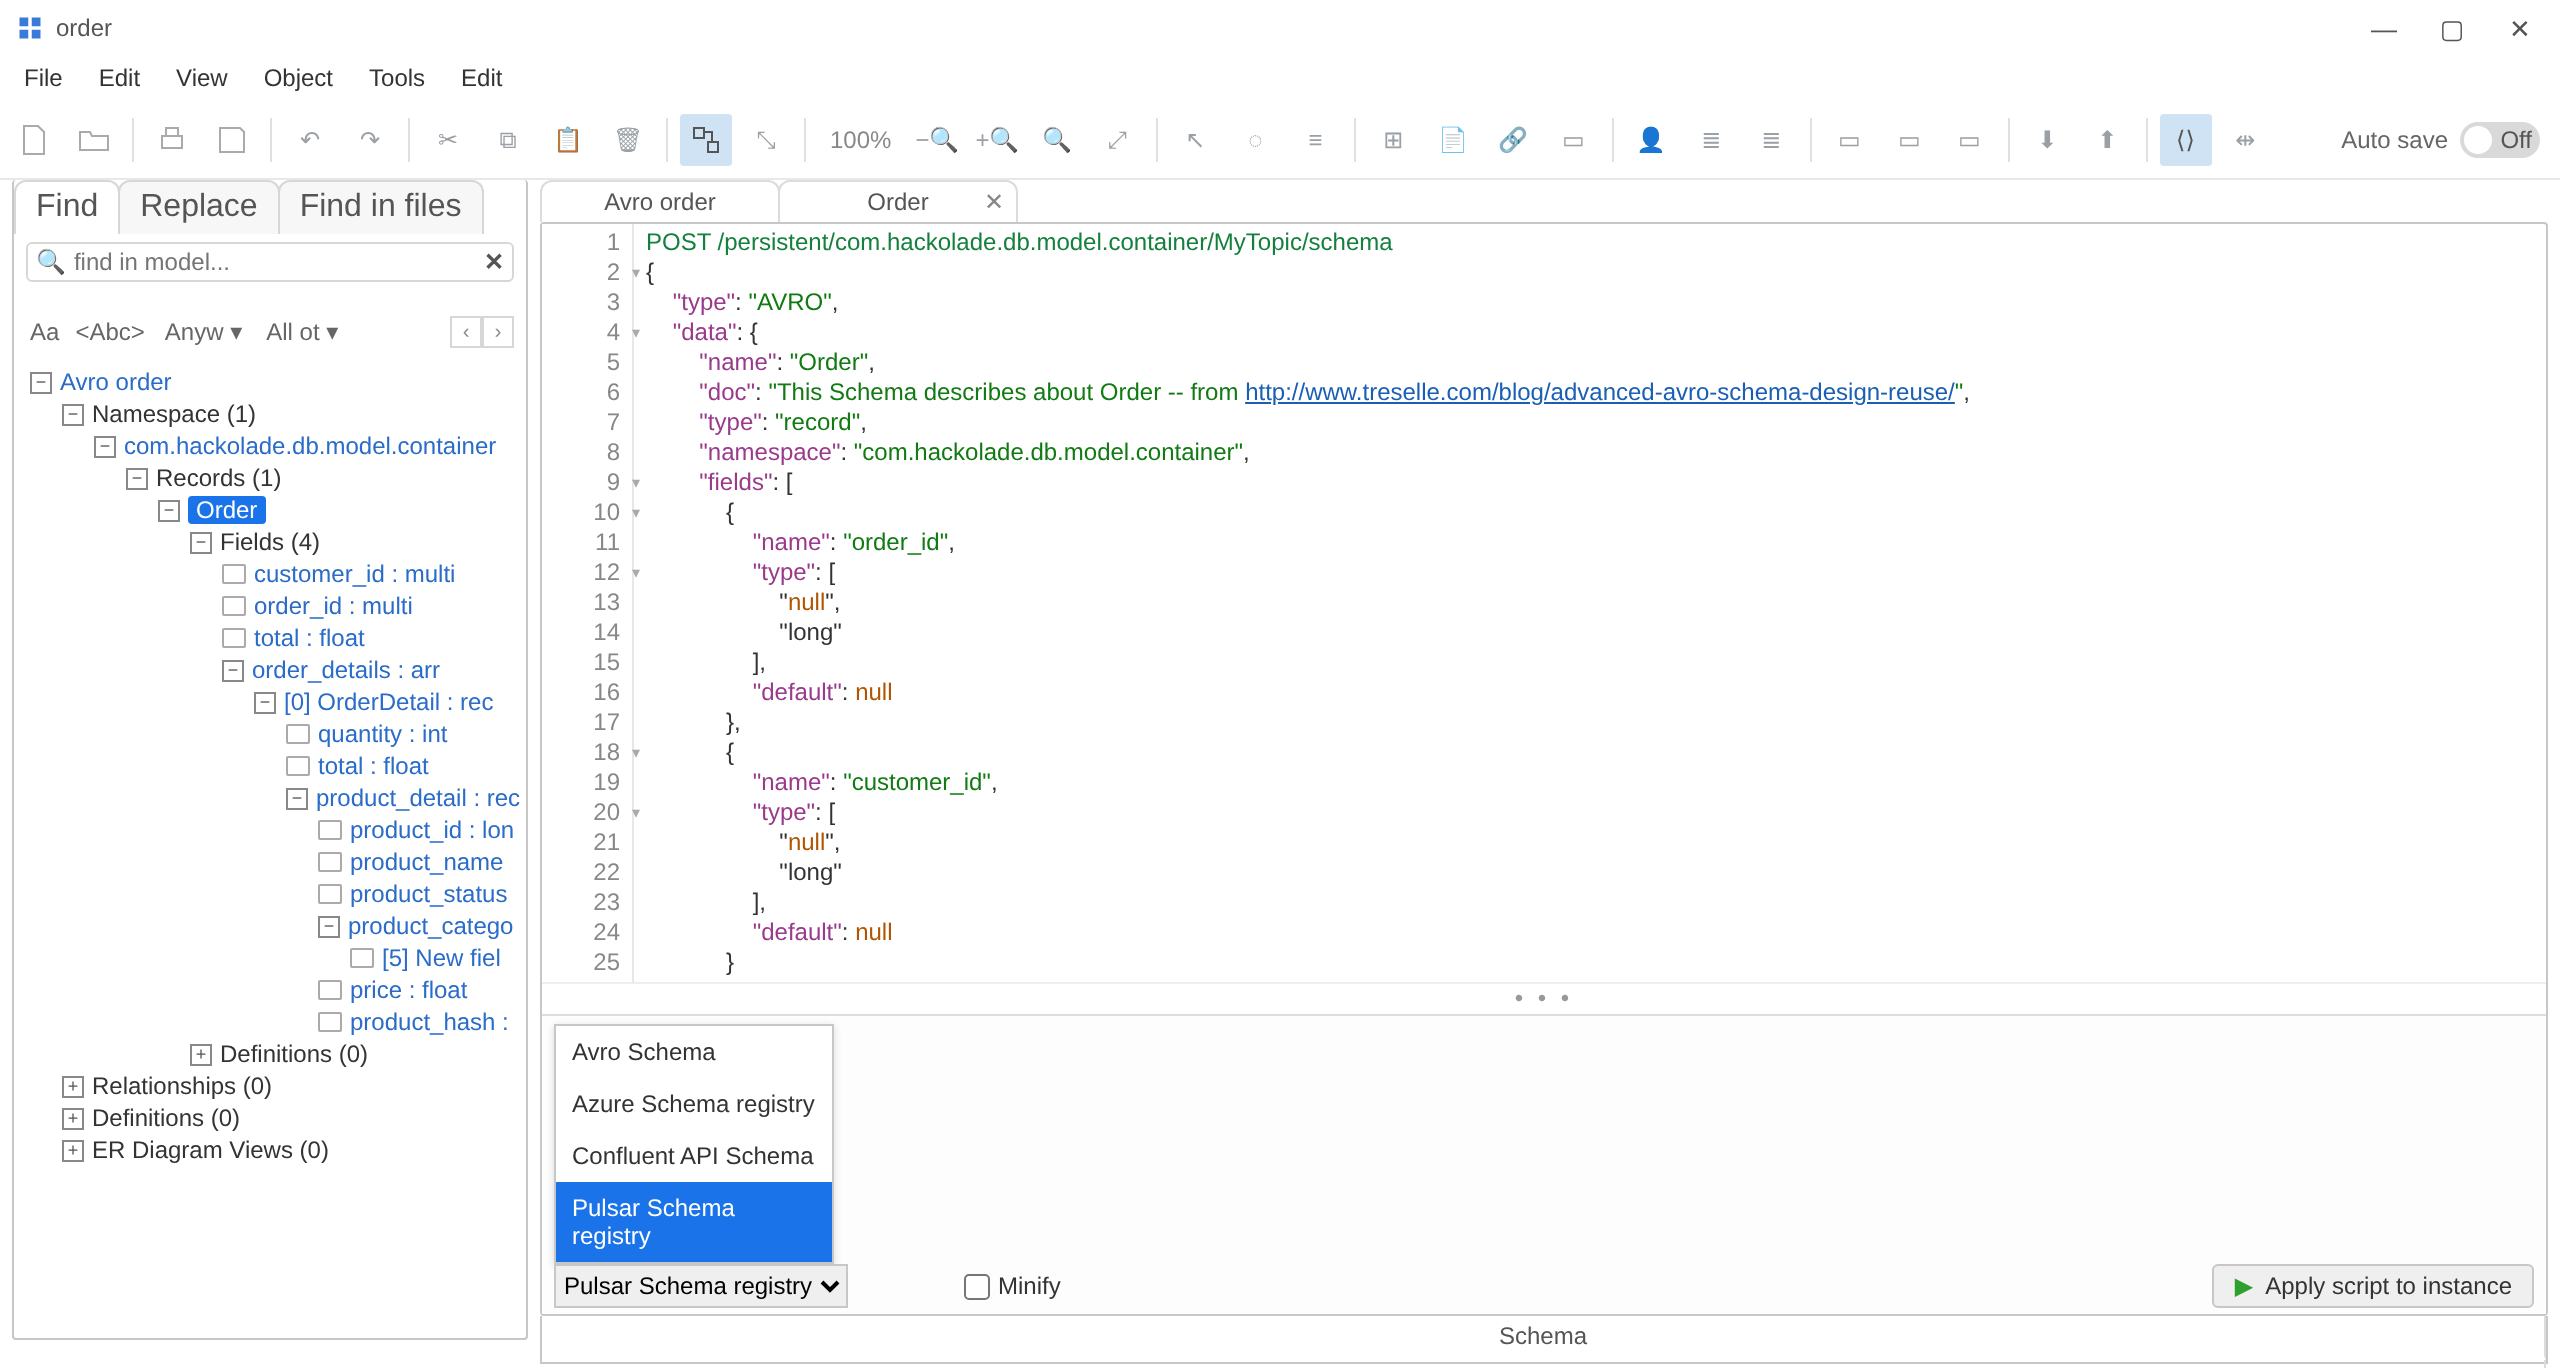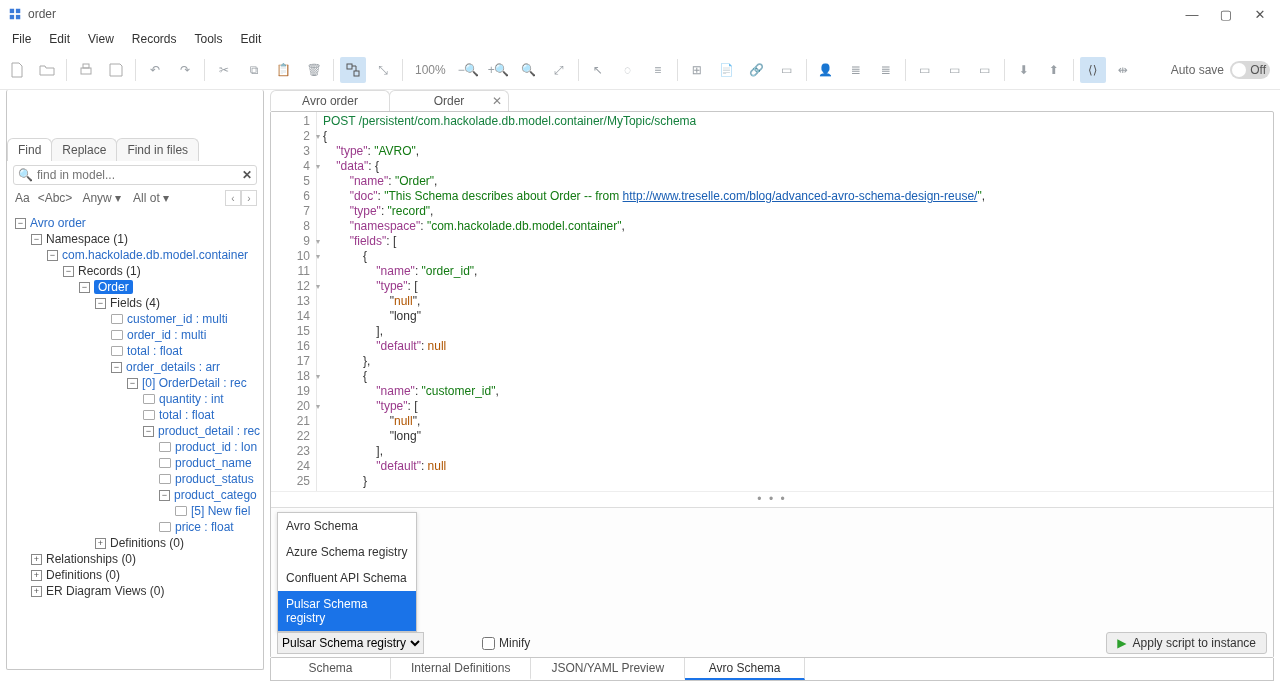--- a/index.html
+++ b/index.html
@@ -24,25 +24,25 @@
 .toolbar .zoom { color: #888; font-size: 12px; padding: 0 6px; }
 .toolbar .autosave { position: absolute; right: 10px; display: flex; align-items: center; gap: 6px; font-size: 12px; color: #666; }
 .toolbar .toggle { width: 40px; height: 18px; border-radius: 10px; background: #d9d9d9; position: relative; font-size: 10px; color: #555; display: flex; align-items: center; justify-content: flex-end; padding: 0 4px; }
 .toolbar .toggle::before { content: ""; position: absolute; left: 2px; top: 2px; width: 14px; height: 14px; background: #fff; border-radius: 50%; }
 
 
 .main { display: flex; height: calc(684px - 28px - 22px - 40px - 10px); }
 .sidebar { width: 258px; border: 1px solid #c7c7c7; border-top: none; display: flex; flex-direction: column; margin: 0 4px 4px 6px; border-radius: 2px; }
 .sidebar .hdr { background: #8b8f99; color: #fff; padding: 4px 8px; font-size: 12px; }
 .sidebar .subtabs { display: flex; }
-.sidebar .stab { flex: 0 0 auto; padding: 4px 10px; border: 1px solid #d7d7d7; border-bottom: none; border-radius: 6px 6px 0 0; font-size: 12px; color: #555; background: #f7f7f7; margin-right: -1px; margin-top: 48px; }
+.sidebar .stab { flex: 0 0 auto; padding: 4px 10px; border: 1px solid #d7d7d7; border-bottom: none; border-radius: 6px 6px 0 0; font-size: 16px; color: #555; background: #f7f7f7; margin-right: -1px; }
 .sidebar .stab.active { background: #fff; }
 .sidebar .search { display: flex; align-items: center; border: 1px solid #d7d7d7; margin: 4px 6px; border-radius: 3px; padding: 2px 4px; }
 .sidebar .search input { flex: 1; border: none; outline: none; font-size: 12px; color: #666; }
-.sidebar .filters { display: flex; align-items: center; gap: 4px; padding: 0 6px 4px 6px; font-size: 11px; color: #666; }
+.sidebar .filters { display: flex; align-items: center; gap: 4px; padding: 0 6px 4px 6px; font-size: 11px; color: #666; margin-top: 12px; }
 .sidebar .filters .ftxt { padding: 1px 2px; }
 .sidebar .filters .sel { border: 1px solid transparent; padding: 1px 3px; }
 .sidebar .filters .navbtns { margin-left: auto; display: flex; gap: 0; }
 .sidebar .filters .navbtn { width: 16px; height: 16px; border: 1px solid #d7d7d7; display: flex; align-items: center; justify-content: center; font-size: 10px; color: #888; }
 
 .tree { flex: 1; overflow: auto; padding: 4px 2px; }
 .tree .node { display: flex; align-items: center; gap: 2px; white-space: nowrap; padding: 1px 0; }
 .tree .exp { width: 11px; height: 11px; border: 1px solid #888; display: inline-flex; align-items: center; justify-content: center; font-size: 9px; line-height: 1; color: #555; margin-right: 2px; }
 .tree .ic { width: 12px; height: 10px; display: inline-block; border: 1px solid #aaa; background: #fff; margin-right: 2px; border-radius: 1px; }
 .tree .lbl { font-size: 12px; }
@@ -73,21 +73,21 @@
 .bottom-pane { height: 150px; border-top: 1px solid #ddd; background: #fdfdfd; position: relative; }
 .dropdown-pop { position: absolute; left: 6px; bottom: 25px; width: 140px; background: #fff; border: 1px solid #c7c7c7; box-shadow: 0 1px 4px rgba(0,0,0,0.15); }
 .dropdown-pop .opt { padding: 6px 8px; font-size: 12px; }
 .dropdown-pop .opt.sel { background: #1a73e8; color: #fff; }
 .bottom-bar { position: absolute; left: 0; right: 0; bottom: 0; height: 28px; display: flex; align-items: center; gap: 10px; padding: 0 6px; }
 .bottom-bar select { font-size: 12px; height: 22px; border: 1px solid #c7c7c7; }
 .bottom-bar .chk { display: flex; align-items: center; gap: 4px; font-size: 12px; padding-left: 48px; }
 .bottom-bar .apply { margin-left: auto; border: 1px solid #c7c7c7; border-radius: 3px; padding: 3px 10px; font-size: 12px; display: flex; align-items: center; gap: 6px; color: #333; }
 .bottom-bar .apply .tri { color: #2da02d; }
 
-.bottom-tabs { display: flex; height: 24px; border: 1px solid #c7c7c7; border-top: none; }
+.bottom-tabs { display: flex; height: 24px; border: 1px solid #c7c7c7; border-top: none; flex-direction: column; }
 .bottom-tabs .btab { padding: 3px 20px; border-right: 1px solid #dcdcdc; font-size: 12px; color: #555; min-width: 120px; text-align: center; border-bottom: 2px solid transparent; }
 .bottom-tabs .btab.active { border-bottom: 2px solid #1a73e8; color: #333; background: #fff; }
 
 .icon-svg { width: 16px; height: 16px; }
 </style>
 </head>
 <body>
 
 <div class="titlebar">
   <svg class="logo" viewBox="0 0 16 16">
@@ -101,21 +101,21 @@
     <span>—</span>
     <span>▢</span>
     <span>✕</span>
   </div>
 </div>
 
 <div class="menubar">
   <span class="mitem">File</span>
   <span class="mitem">Edit</span>
   <span class="mitem">View</span>
-  <span class="mitem">Records</span>
+  <span class="mitem">Object</span>
   <span class="mitem">Tools</span>
   <span class="mitem">Edit</span>
 </div>
 
 <div class="toolbar">
   <span class="tbtn">
       <svg class="icon-svg" viewBox="0 0 16 16">
         <path d="M3 1h7l3 3v11H3z" fill="none" stroke="#aaa"></path>
       </svg>
     </span>
@@ -307,20 +307,25 @@
         </div>
       <div class="node">
           <span class="indent" style="width:164px"></span>
           <span class="ic"></span>
           <span class="lbl link">[5] New fiel</span>
         </div>
       <div class="node">
           <span class="indent" style="width:148px"></span>
           <span class="ic"></span>
           <span class="lbl link">price : float</span>
+        </div>
+      <div class="node">
+          <span class="indent" style="width:148px"></span>
+          <span class="ic"></span>
+          <span class="lbl link">product_hash :</span>
         </div>
       <div class="node">
           <span class="indent" style="width:84px"></span>
           <span class="exp">+</span>
           <span class="lbl">Definitions (0)</span>
         </div>
       <div class="node">
           <span class="indent" style="width:20px"></span>
           <span class="exp">+</span>
           <span class="lbl">Relationships (0)</span>

